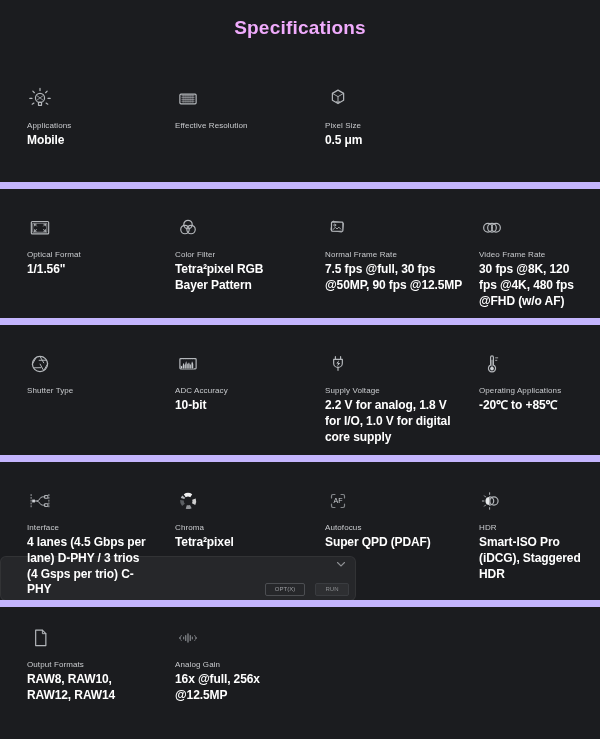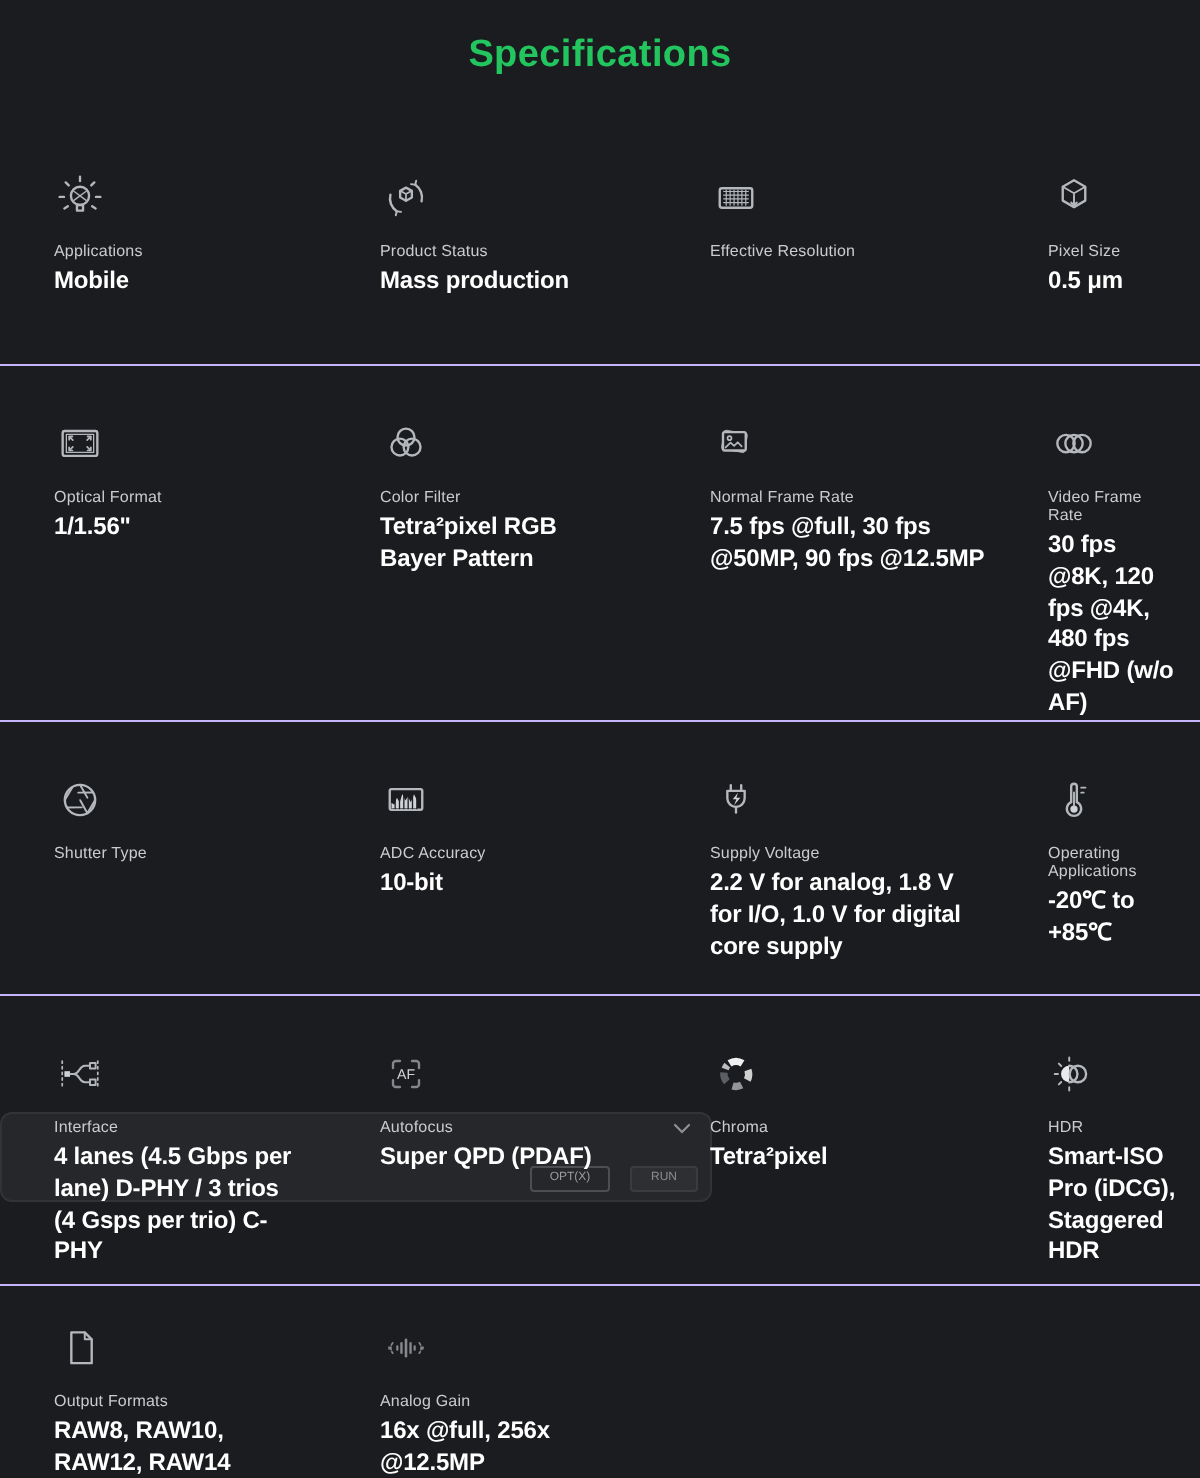--- a/index.html
+++ b/index.html
@@ -4,27 +4,27 @@
 <style>
   html,body{margin:0;padding:0}
   body{
     width:600px;height:739px;position:relative;overflow:hidden;
     background:#1b1c1f;
     font-family:"Liberation Sans",sans-serif;
     -webkit-font-smoothing:antialiased;
   }
   .title{
     height:60px;box-sizing:border-box;padding-top:17px;
-    text-align:center;color:#22c55e;font-size:19px;font-weight:700;letter-spacing:.2px;
+    text-align:center;color:#f0abfc;font-size:19px;font-weight:700;letter-spacing:.2px;
   }
   .section{
     display:grid;grid-template-columns:148px 150px 154px 1fr;
-    box-sizing:border-box;padding:26px 2px 0 27px;position:relative;z-index:2;gap:15px;
-  }
-  .section.bordered{border-top:1px solid #c4b5fd}
+    box-sizing:border-box;padding:26px 2px 0 27px;position:relative;z-index:2;
+  }
+  .section.bordered{border-top:7px solid #c4b5fd}
   .s1{min-height:122px}.s2{min-height:136px}.s3{min-height:137px}.s4{min-height:145px}
   .s5{min-height:139px;padding-top:18px}
   .cell{position:relative;z-index:2;padding-right:10px}
   .icon{height:26px;margin-bottom:9px}
   .icon svg{stroke:#b4b7bb;fill:none;stroke-width:1.1;stroke-linecap:round;stroke-linejoin:round}
   .label{font-size:8px;color:#c9cbce;margin-bottom:3px;letter-spacing:.1px}
   .value{font-size:12px;font-weight:700;color:#fff;line-height:1.32;letter-spacing:-.1px}
   .w90{max-width:90px}.w100{max-width:100px}.w112{max-width:112px}
   .w118{max-width:118px}.w120{max-width:120px}.w140{max-width:140px}
   .overlay{
@@ -54,32 +54,20 @@
         <path d="M9.3 9l5.4 4M9.3 13l5.4-4" stroke-width=".7"></path>
         <path d="M10.6 15.2h2.8v2.6h-2.8z"></path>
       </svg>
     </div>
     <div class="label">Applications</div>
     <div class="value">Mobile</div>
   </div>
   <div class="cell">
     <div class="icon">
       <svg viewBox="0 0 24 24" width="26" height="26">
-        <path d="M12 7.2l2.7 1.5v3.1L12 13.3l-2.7-1.5V8.7z"></path>
-        <path d="M9.3 8.7L12 10.2l2.7-1.5M12 10.2v3.1" stroke-width=".8"></path>
-        <path d="M16.3 5.9a7.2 7.2 0 0 1 2.9 7.6M7.7 18.1a7.2 7.2 0 0 1-2.9-7.6"></path>
-        <path d="M16.3 5.9l-2-.3M16.3 5.9l.4-1.9M7.7 18.1l2 .3M7.7 18.1l-.4 1.9" stroke-width=".9"></path>
-      </svg>
-    </div>
-    <div class="label">Product Status</div>
-    <div class="value">Mass production</div>
-  </div>
-  <div class="cell">
-    <div class="icon">
-      <svg viewBox="0 0 24 24" width="26" height="26">
         <rect x="4.5" y="7.5" width="15" height="9" rx="1"></rect>
         <path stroke-width=".55" d="M6.3 9h11.4M6.3 10.7h11.4M6.3 12.4h11.4M6.3 14.1h11.4M7.5 8.3v7M9.3 8.3v7M11.1 8.3v7M12.9 8.3v7M14.7 8.3v7M16.5 8.3v7"></path>
       </svg>
     </div>
     <div class="label">Effective Resolution</div>
   </div>
   <div class="cell">
     <div class="icon">
       <svg viewBox="0 0 24 24" width="26" height="26">
         <path d="M12 3.8l5.2 3v6.4l-5.2 3-5.2-3V6.8z"></path>
@@ -193,49 +181,49 @@
       <svg viewBox="0 0 24 24" width="26" height="26">
         <path stroke-dasharray="1 1.6" stroke-width=".8" d="M3.8 6v12M20.2 6v12"></path>
         <rect x="4.8" y="10.7" width="2.6" height="2.6" fill="#cfd2d6" stroke="none"></rect>
         <rect x="16.6" y="6.9" width="2.6" height="2.6" stroke-width=".9"></rect>
         <rect x="16.6" y="14.5" width="2.6" height="2.6" stroke-width=".9"></rect>
         <path d="M7.4 12h1.8c2.6 0 2.4-3.8 5-3.8h2.4M9.2 12c2.6 0 2.4 3.8 5 3.8h2.4" stroke-width=".9"></path>
       </svg>
     </div>
     <div class="label">Interface</div>
     <div class="value w120">4 lanes (4.5 Gbps per lane) D-PHY / 3 trios (4 Gsps per trio) C-PHY</div>
-  </div>
-  <div class="cell">
-    <div class="icon">
-      <svg viewBox="0 0 24 24" width="26" height="26">
-        <path stroke="#84878b" d="M6 9.2V7.3c0-.7.6-1.3 1.3-1.3h1.9M14.8 6h1.9c.7 0 1.3.6 1.3 1.3v1.9M18 14.8v1.9c0 .7-.6 1.3-1.3 1.3h-1.9M9.2 18H7.3c-.7 0-1.3-.6-1.3-1.3v-1.9"></path>
-        <text x="12" y="14.2" text-anchor="middle" font-size="6.5" fill="#cfd2d6" stroke="none" font-family="Liberation Sans, sans-serif">AF</text>
-      </svg>
-    </div>
-    <div class="label">Autofocus</div>
-    <div class="value">Super QPD (PDAF)</div>
   </div>
   <div class="cell">
     <div class="icon">
       <svg viewBox="0 0 24 24" width="26" height="26">
         <g fill="none" stroke-width="3.4" stroke-linecap="butt">
           <path stroke="#f0f0f0" d="M9 7.1a5.7 5.7 0 0 1 6 0"></path>
           <path stroke="#cfcfcf" d="M17.5 10.2a5.7 5.7 0 0 1-.3 4.6"></path>
           <path stroke="#939599" d="M14.6 17.1a5.7 5.7 0 0 1-4.2.4"></path>
           <path stroke="#5b5e62" d="M7.8 15.6a5.7 5.7 0 0 1-1.4-4.3"></path>
           <path stroke="#b9bcc0" d="M7 9.7a5.7 5.7 0 0 1 1-1.8"></path>
         </g>
       </svg>
     </div>
     <div class="label">Chroma</div>
     <div class="value">Tetra²pixel</div>
   </div>
   <div class="cell">
     <div class="icon">
       <svg viewBox="0 0 24 24" width="26" height="26">
+        <path stroke="#84878b" d="M6 9.2V7.3c0-.7.6-1.3 1.3-1.3h1.9M14.8 6h1.9c.7 0 1.3.6 1.3 1.3v1.9M18 14.8v1.9c0 .7-.6 1.3-1.3 1.3h-1.9M9.2 18H7.3c-.7 0-1.3-.6-1.3-1.3v-1.9"></path>
+        <text x="12" y="14.2" text-anchor="middle" font-size="6.5" fill="#cfd2d6" stroke="none" font-family="Liberation Sans, sans-serif">AF</text>
+      </svg>
+    </div>
+    <div class="label">Autofocus</div>
+    <div class="value">Super QPD (PDAF)</div>
+  </div>
+  <div class="cell">
+    <div class="icon">
+      <svg viewBox="0 0 24 24" width="26" height="26">
         <path d="M9.8 5.9V4.4M9.8 18.1v1.5M4.6 12H3.1M6.1 8.3L5 7.2M6.1 15.7L5 16.8" stroke-width=".9"></path>
         <path fill="#e8eaec" stroke="none" d="M9.8 8.2a3.8 3.8 0 0 0 0 7.6z"></path>
         <path d="M9.8 8.2a3.8 3.8 0 0 1 0 7.6"></path>
         <circle cx="13.8" cy="12" r="3.8"></circle>
       </svg>
     </div>
     <div class="label">HDR</div>
     <div class="value w118">Smart-ISO Pro (iDCG), Staggered HDR</div>
   </div>
 </div>

